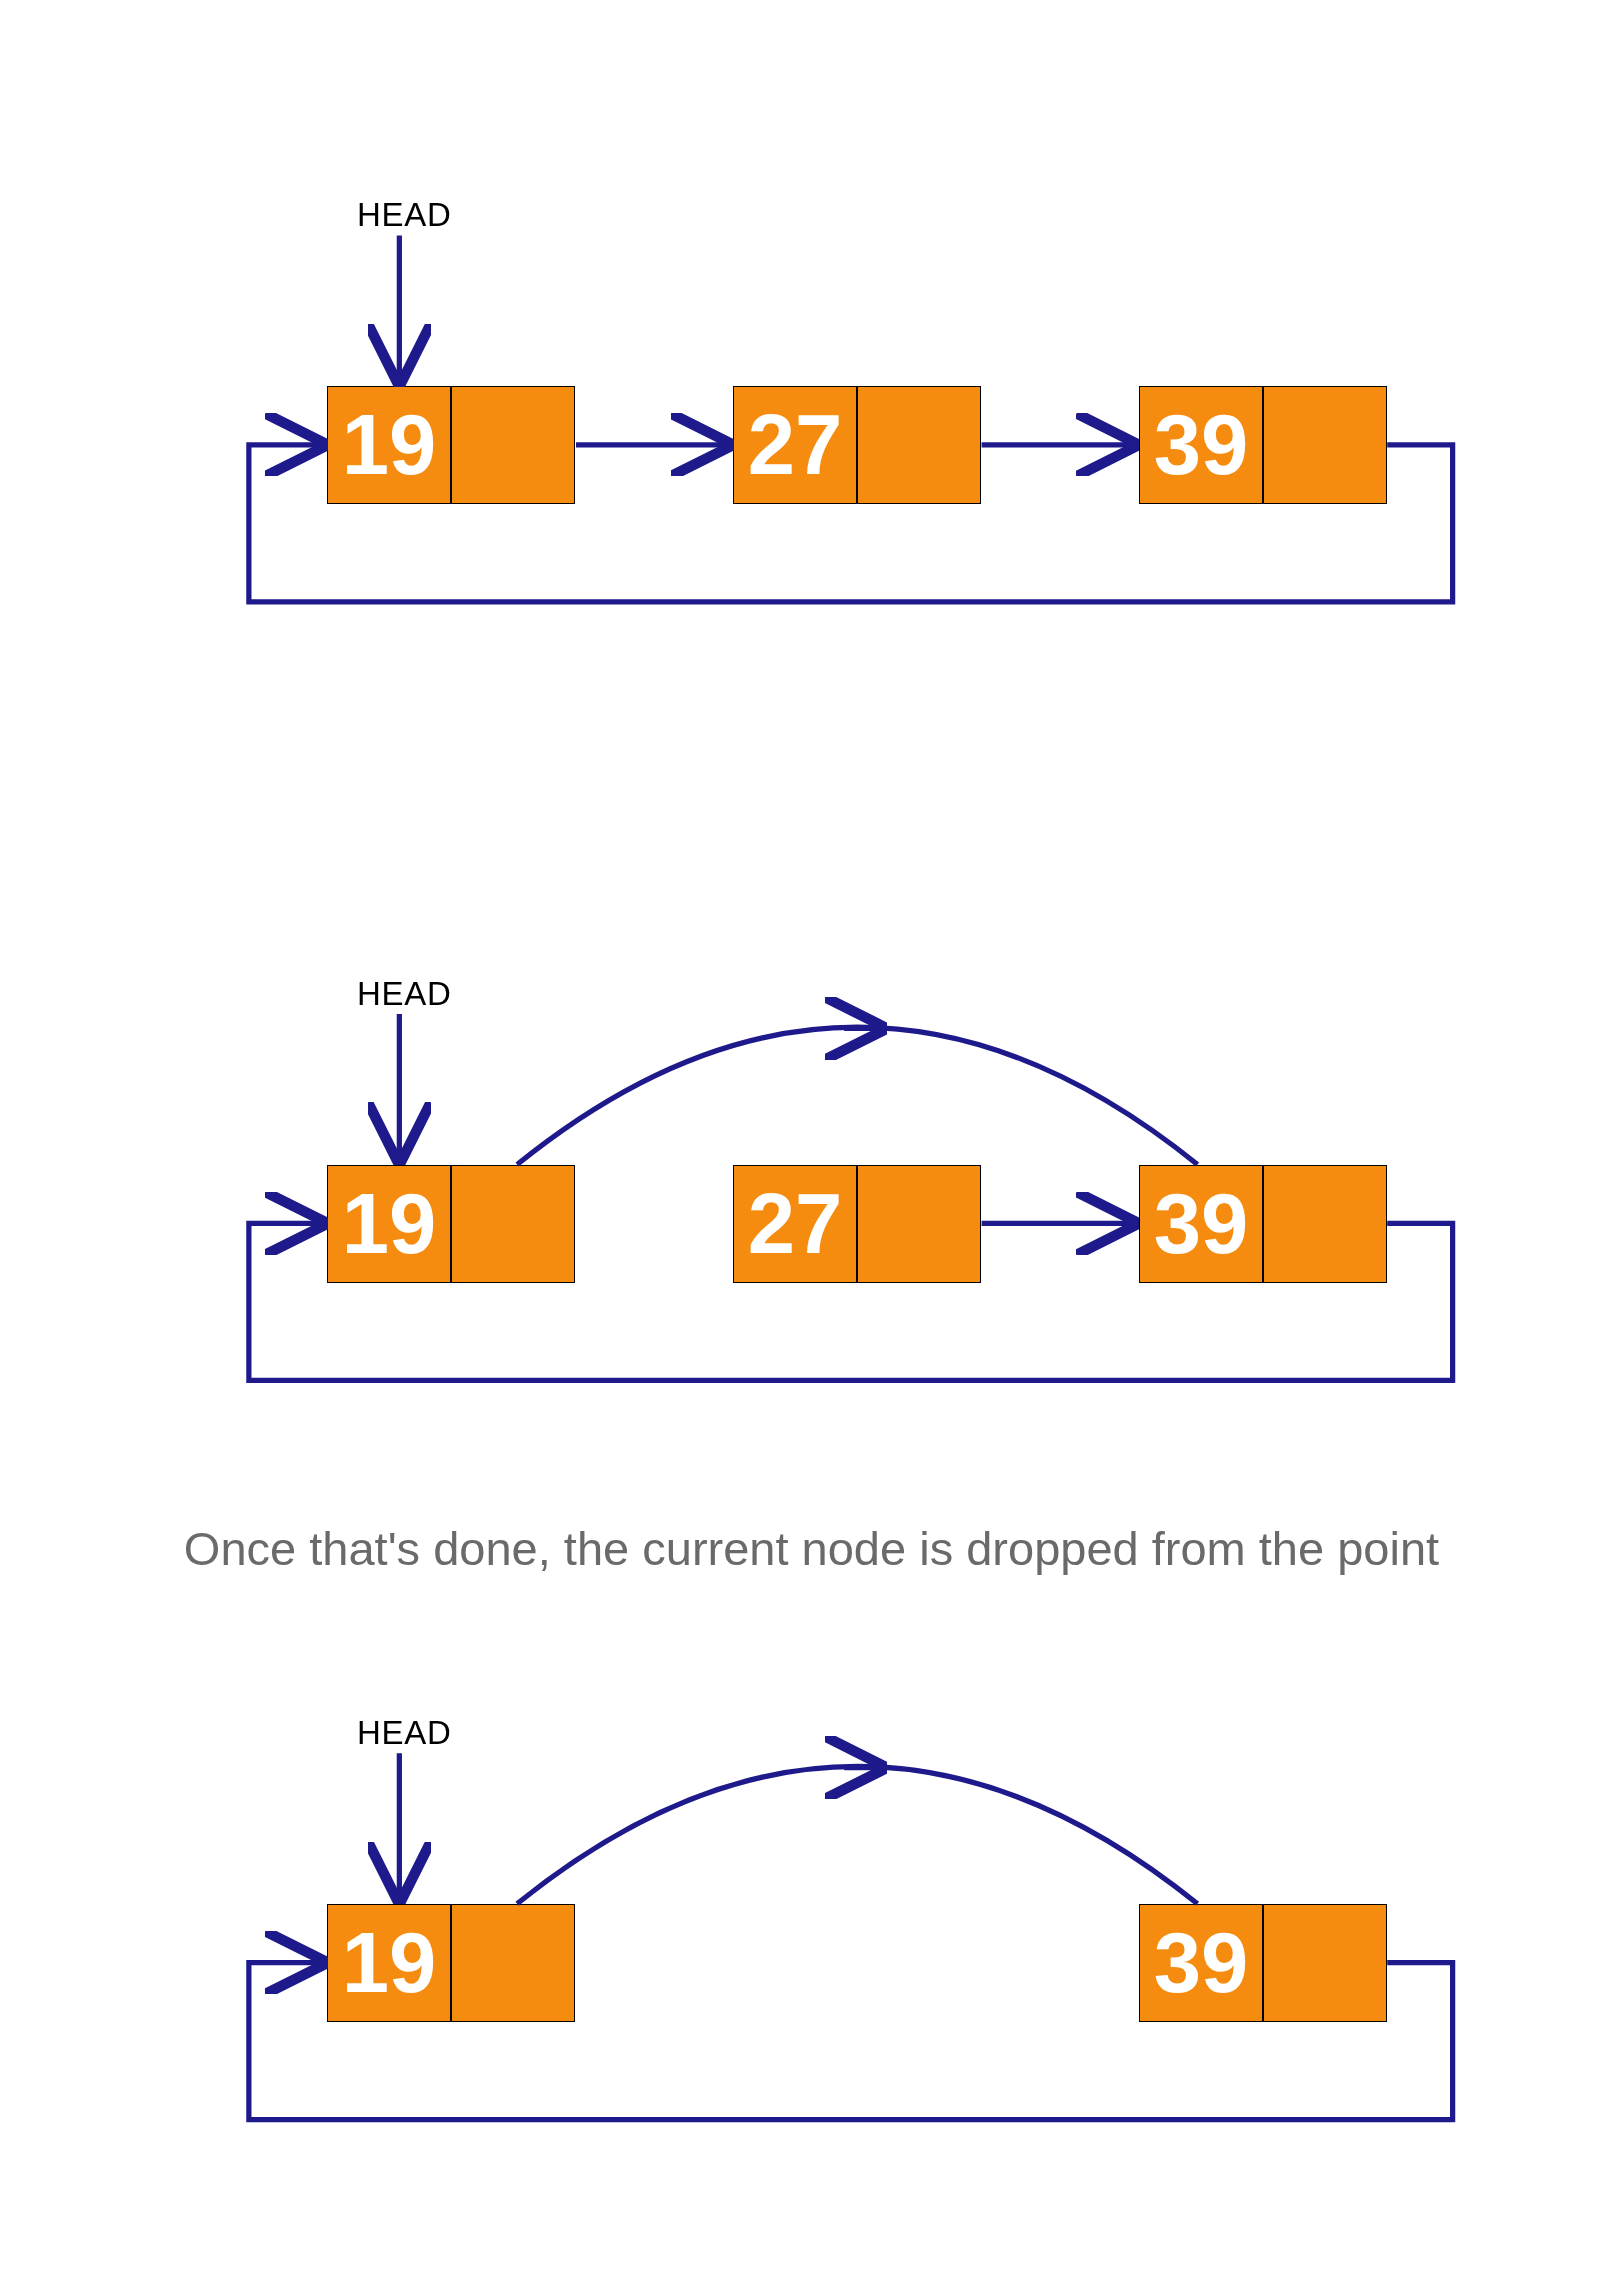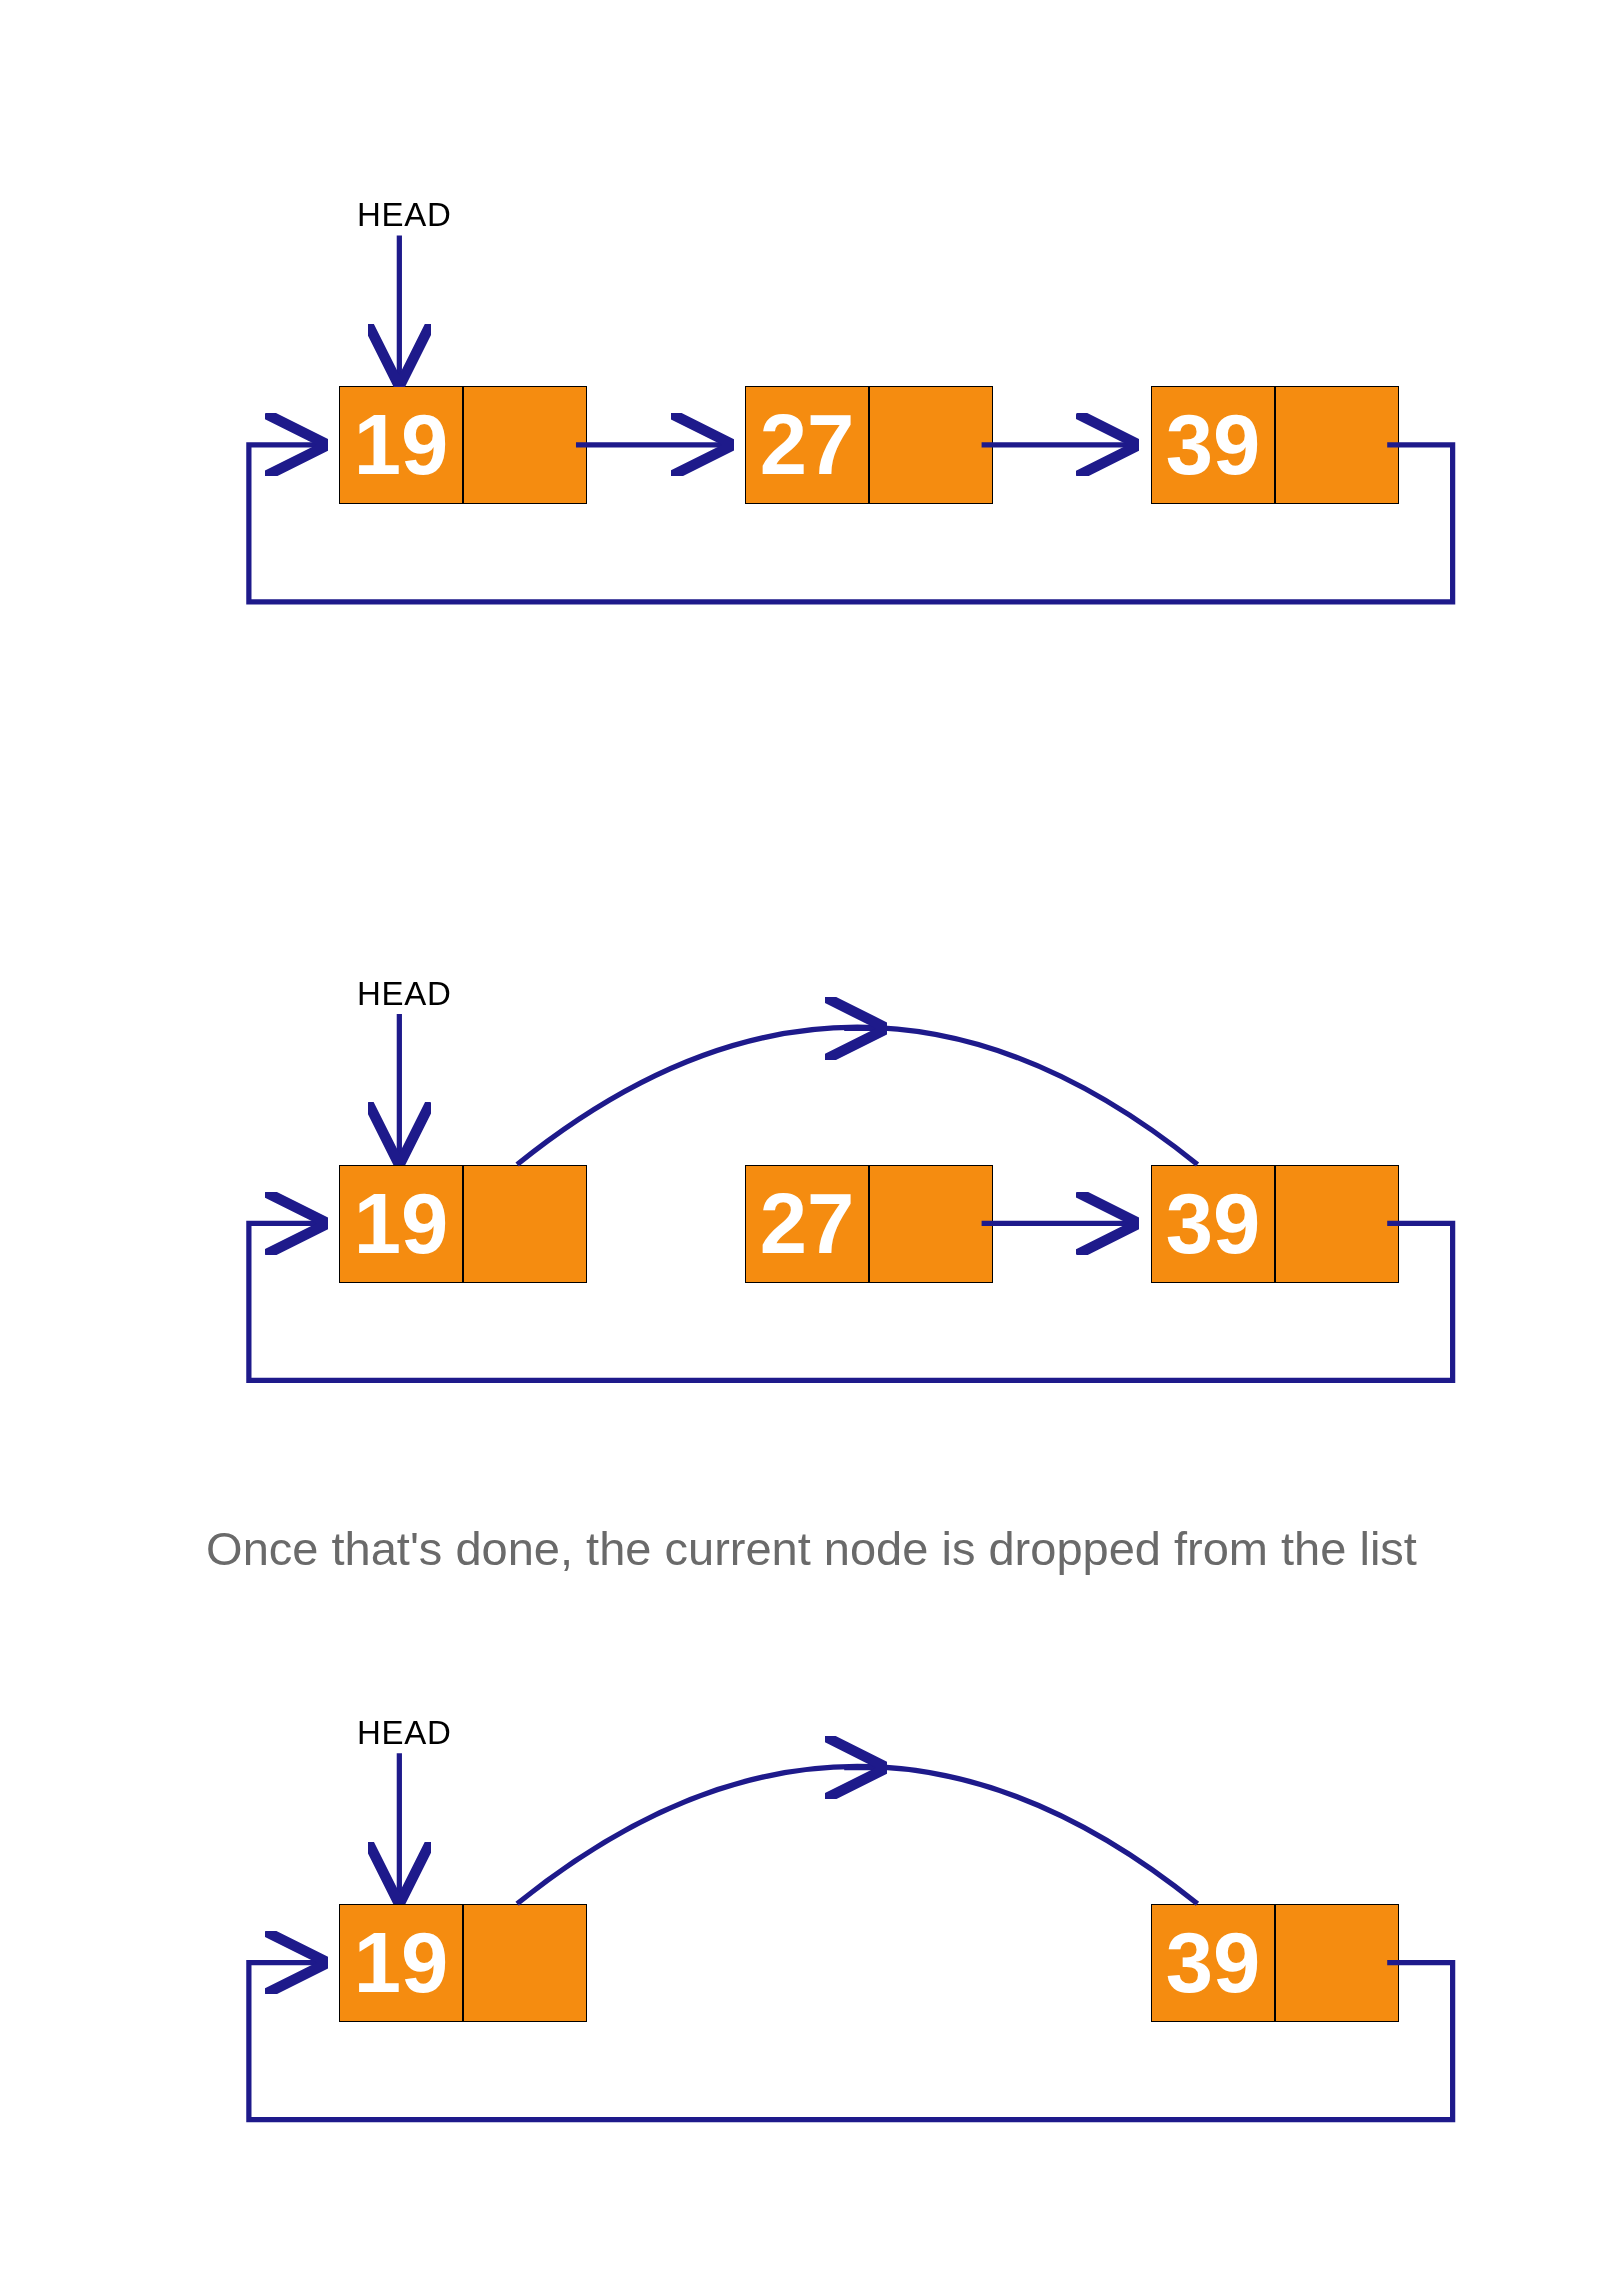--- a/index.html
+++ b/index.html
@@ -27,21 +27,20 @@
     position: absolute;
     font-weight: 400;
     font-size: 33px;
     color: #000000;
     letter-spacing: 0.7px;
   }
   .node {
     position: absolute;
     display: flex;
     height: 118px;
-    margin-left: 12px;
   }
   .node .data {
     width: 124px;
     background: #f58c10;
     color: #ffffff;
     font-weight: 800;
     font-size: 85px;
     display: flex;
     align-items: center;
     justify-content: center;
@@ -132,21 +131,21 @@
 
       <path d="M 1290 1572 L 1340 1572" fill="none" stroke="#1e1a8b" stroke-width="8" marker-end="url(#ah2)"></path>
 
       <line x1="1500" y1="1870" x2="1725" y2="1870" stroke="#1e1a8b" stroke-width="8" marker-end="url(#ah2)"></line>
 
       <path d="M 2120 1870 L 2220 1870 L 2220 2110 L 380 2110 L 380 1870 L 485 1870" fill="none" stroke="#1e1a8b" stroke-width="8" marker-end="url(#ah2)"></path>
     </svg>
   </div>
 
   <div class="caption" style="top:1518px; left:0; padding:0 118px; box-sizing:border-box;">
-    <span>Once that's done, the current node is dropped from the list</span>
+    <span>Once that's done, the current node is dropped from the point</span>
   </div>
 
   <div>
     <div class="head-label" style="left:357px; top:1714px;">HEAD</div>
 
     <div class="node" style="left:327px; top:1904px;">
       <div class="data">19</div>
       <div class="ptr"></div>
     </div>
     <div class="node" style="left:1139px; top:1904px;">

